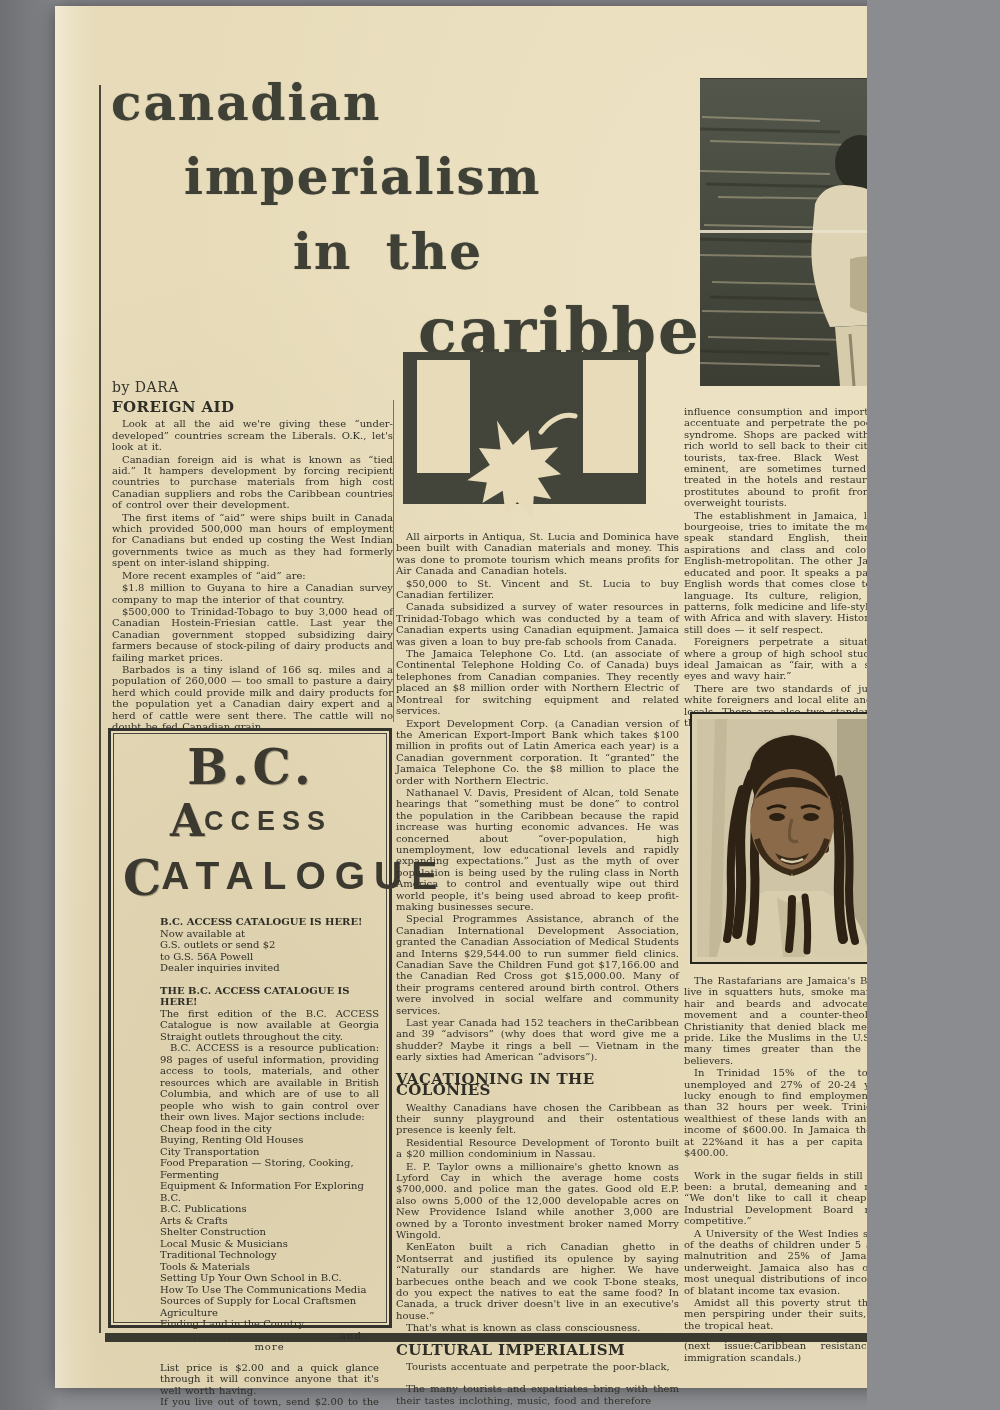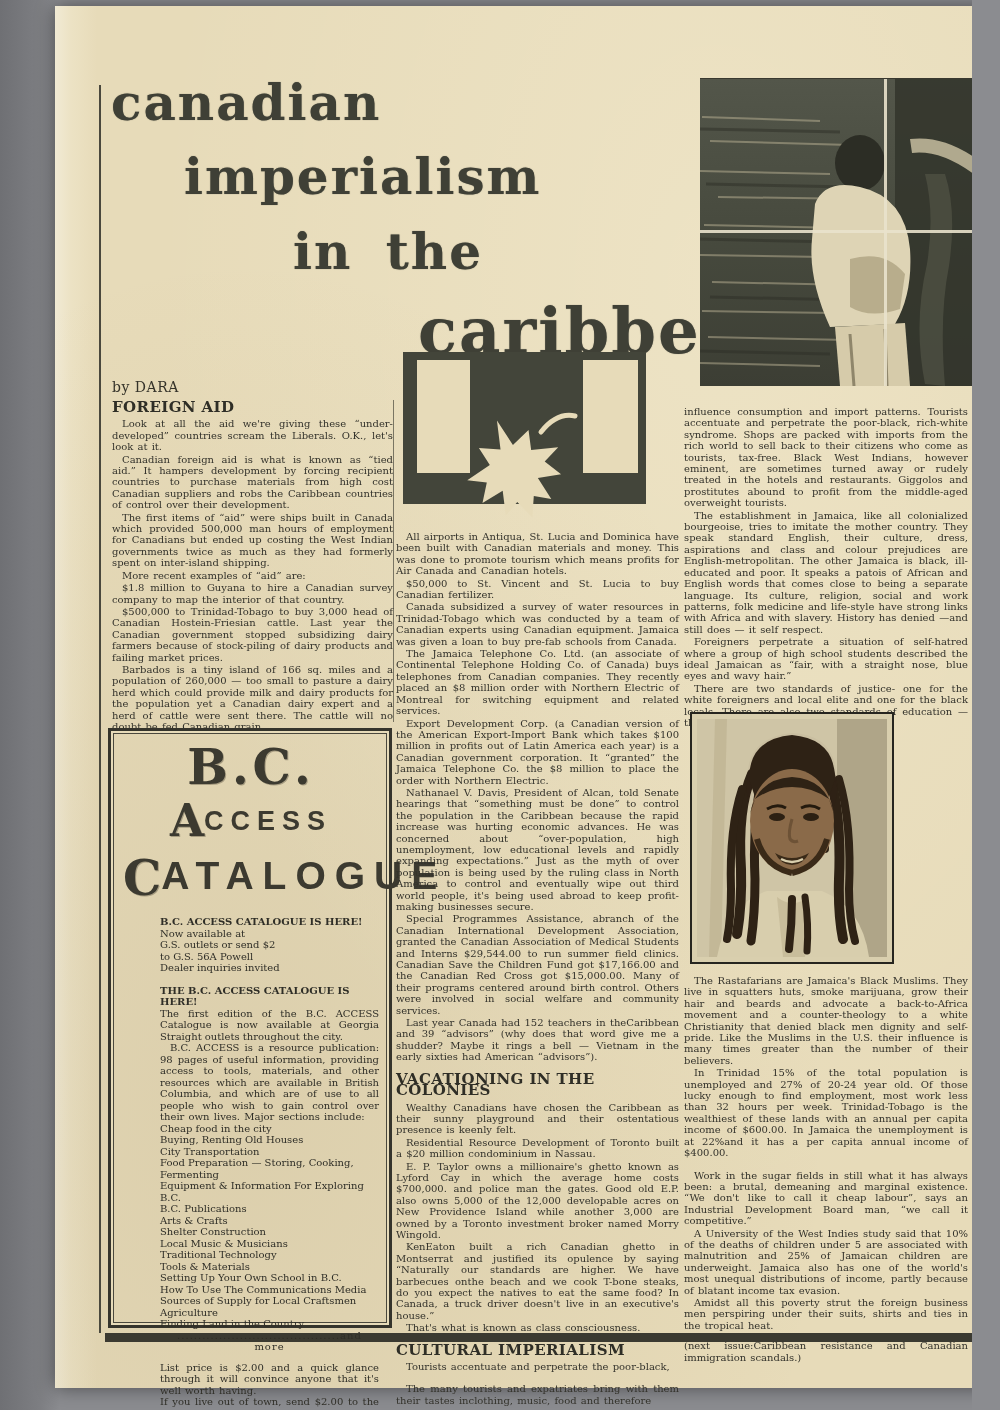--- a/index.html
+++ b/index.html
@@ -1,17 +1,17 @@
 <!DOCTYPE html>
 <html><head>
 <meta charset="utf-8">
 <style>
   html,body{margin:0;padding:0;}
   body{width:1000px;height:1410px;background:#8b8c90;font-family:"DejaVu Serif",serif;}
-  .scan{position:relative;width:972px;height:1410px;overflow:hidden;
+  .scan{position:relative;width:867px;height:1410px;overflow:hidden;
         background:linear-gradient(90deg,#6f7074 0,#7d7e82 40px,#8b8c90 60px);}
   .paper{position:absolute;left:55px;top:6px;width:945px;height:1382px;
          background:
            radial-gradient(ellipse at 70% 20%, rgba(255,250,230,.25), transparent 60%),
            radial-gradient(ellipse at 20% 80%, rgba(120,100,60,.10), transparent 55%),
            linear-gradient(90deg,#f1ead4 0,#ece2c4 16px, #e7dbb9 42px,#e7dbb9 100%);
          box-shadow:0 0 18px rgba(0,0,0,.45);}
   .rule-v{position:absolute;background:#4a483d;}
   .rule-h-thick{position:absolute;background:#3b3a31;}
   .headline{position:absolute;font-family:"DejaVu Serif",serif;font-weight:bold;

